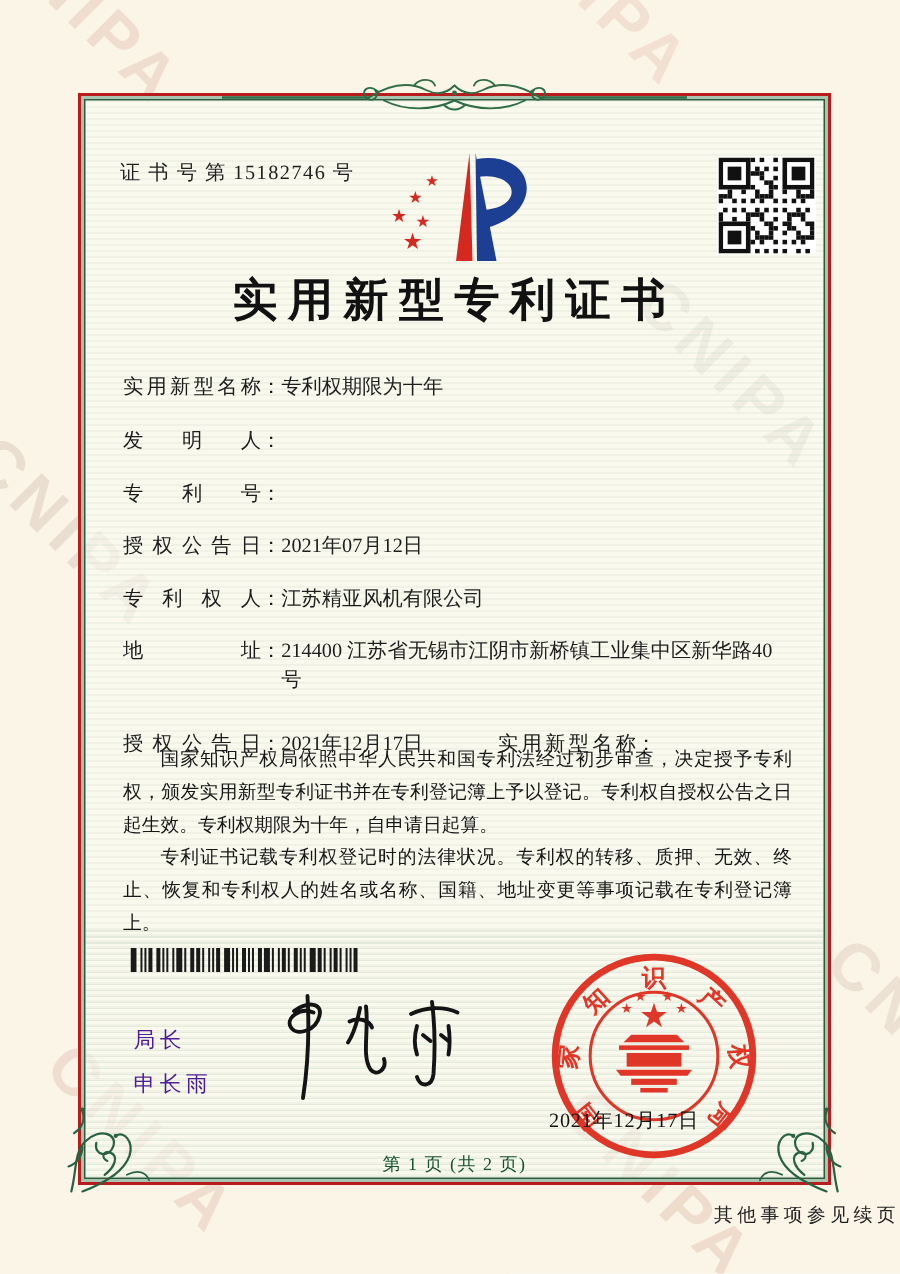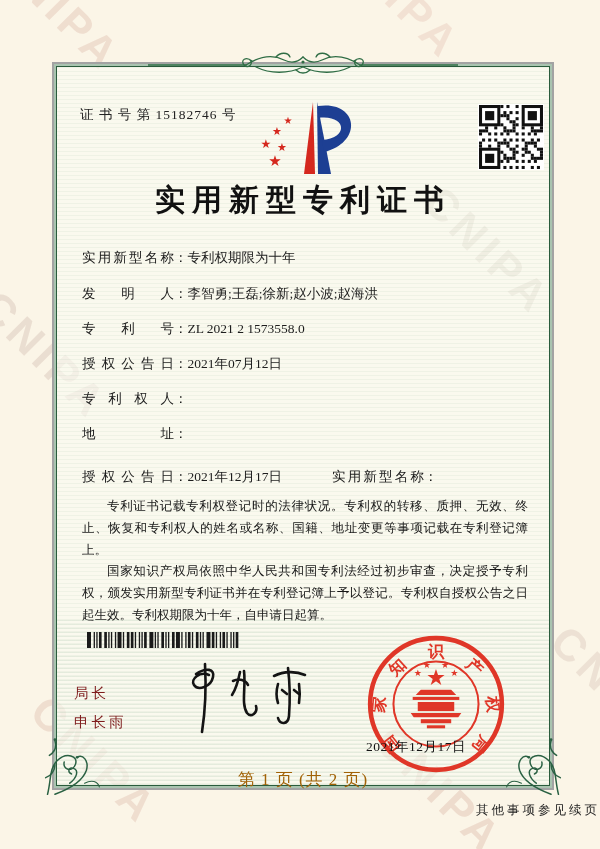--- a/index.html
+++ b/index.html
@@ -11,21 +11,21 @@
   }
   
   .wm{
     position:absolute;z-index:0;font-family:"Liberation Sans","DejaVu Sans",sans-serif;
     font-weight:bold;font-size:44px;letter-spacing:5px;transform:rotate(45deg);
     user-select:none;white-space:nowrap;
   }
   
   .frame{
     position:absolute;left:52px;top:62px;width:498px;height:724px;z-index:1;
-    border:2px solid #a3a3a3;
+    border:2px solid #b91c1c;
     box-shadow:inset 0 0 0 2px #a9c4b0, inset 0 0 0 3px #2a5c3c;
     background:rgba(250,251,243,.6);
   }
   .frame::before{
     content:'';position:absolute;inset:3px;z-index:0;
     background:repeating-linear-gradient(180deg, rgba(110,160,125,.08) 0 1px, transparent 1px 4px);
   }
   .frame::after{
     content:'';position:absolute;left:3px;right:3px;bottom:3px;height:165px;z-index:0;
     background:repeating-linear-gradient(180deg, rgba(95,150,112,.14) 0 1px, transparent 1px 4px);
@@ -58,30 +58,30 @@
   .addr-value{max-width:332px;}
   .grant-row{display:flex;margin-bottom:0;}
   .grant-cell{display:flex;align-items:flex-start;}
   .grant-cell.first{width:250px;flex:0 0 250px;}
   
   .body-text{left:28px;right:24px;top:432px;font-size:12.5px;line-height:1.74;text-align:justify;color:#161616;}
   .body-text p{margin:0;text-indent:2em;}
   
   .barcode{left:33px;top:568px;width:154px;height:16px;}
   
-  .sig-block{left:20px;top:620px;font-size:14.5px;letter-spacing:3px;color:#7f1d1d;}
+  .sig-block{left:35px;top:620px;font-size:14.5px;letter-spacing:3px;color:#4c1d95;}
   .sig-block .line{margin-bottom:10px;}
   .signature{left:124px;top:596px;}
   
   .seal{left:306px;top:564px;width:152px;height:152px;opacity:.94;}
   .seal-char{font-size:16px;font-weight:bold;fill:#df2b1c;text-anchor:middle;
     font-family:"Liberation Serif","DejaVu Serif",serif;}
   .seal-date{left:312px;top:674px;width:150px;font-size:13.5px;color:#141414;letter-spacing:.5px;}
   
-  .page-no{left:0;right:0;top:704px;text-align:center;font-size:17px;letter-spacing:1px;color:#a16207;}
+  .page-no{left:0;right:0;top:704px;text-align:center;font-size:12px;letter-spacing:1px;color:#14532d;}
   .next-note{
     position:absolute;left:0;right:0;top:802px;z-index:1;text-align:right;
     font-size:12.5px;letter-spacing:3px;color:#222;
     font-family:"Liberation Serif","DejaVu Serif",serif;
   }
   svg{display:block;}
 </style>
 </head>
 <body>
 
@@ -260,56 +260,56 @@
 
   <div class="fields">
     <div class="frow gap-lg">
       <span class="flabel">实用新型名称</span>
         <span class="colon">：</span>
       <span class="fvalue">专利权期限为十年</span>
     </div>
     <div class="frow">
       <span class="flabel">发明人</span>
         <span class="colon">：</span>
-      <span class="fvalue">李智勇;王磊;徐新;赵小波;赵海洪</span>
     </div>
     <div class="frow">
       <span class="flabel">专利号</span>
         <span class="colon">：</span>
-      <span class="fvalue">ZL 2021 2 1573558.0</span>
     </div>
     <div class="frow">
       <span class="flabel">授权公告日</span>
         <span class="colon">：</span>
       <span class="fvalue">2021年07月12日</span>
     </div>
     <div class="frow">
       <span class="flabel">专利权人</span>
         <span class="colon">：</span>
+      <span class="fvalue">江苏精亚风机有限公司</span>
     </div>
     <div class="frow" style="margin-bottom:24px;">
       <span class="flabel">地址</span>
         <span class="colon">：</span>
+      <span class="fvalue addr-value">214400 江苏省无锡市江阴市新桥镇工业集中区新华路40号</span>
     </div>
     <div class="frow grant-row">
       <span class="grant-cell first">
         <span class="flabel">授权公告日</span>
           <span class="colon">：</span>
         <span>2021年12月17日</span>
       </span>
       <span class="grant-cell">
         <span class="flabel">实用新型名称</span>
           <span class="colon">：</span>
       </span>
     </div>
   </div>
 
   <div class="body-text">
+    <p>国家知识产权局依照中华人民共和国专利法经过初步审查，决定授予专利权，颁发实用新型专利证书并在专利登记簿上予以登记。专利权自授权公告之日起生效。专利权期限为十年，自申请日起算。</p>
     <p>专利证书记载专利权登记时的法律状况。专利权的转移、质押、无效、终止、恢复和专利权人的姓名或名称、国籍、地址变更等事项记载在专利登记簿上。</p>
-    <p>国家知识产权局依照中华人民共和国专利法经过初步审查，决定授予专利权，颁发实用新型专利证书并在专利登记簿上予以登记。专利权自授权公告之日起生效。专利权期限为十年，自申请日起算。</p>
   </div>
 
   <svg id="barcode-svg" class="barcode" viewBox="0 0 116 16" preserveAspectRatio="none" fill="#1a1a1a">
       <rect x="0" y="0" width="3" height="16"></rect>
       <rect x="5" y="0" width="1" height="16"></rect>
       <rect x="7" y="0" width="1" height="16"></rect>
       <rect x="9" y="0" width="2" height="16"></rect>
       <rect x="13" y="0" width="2" height="16"></rect>
       <rect x="16" y="0" width="1" height="16"></rect>
       <rect x="18" y="0" width="1" height="16"></rect>

